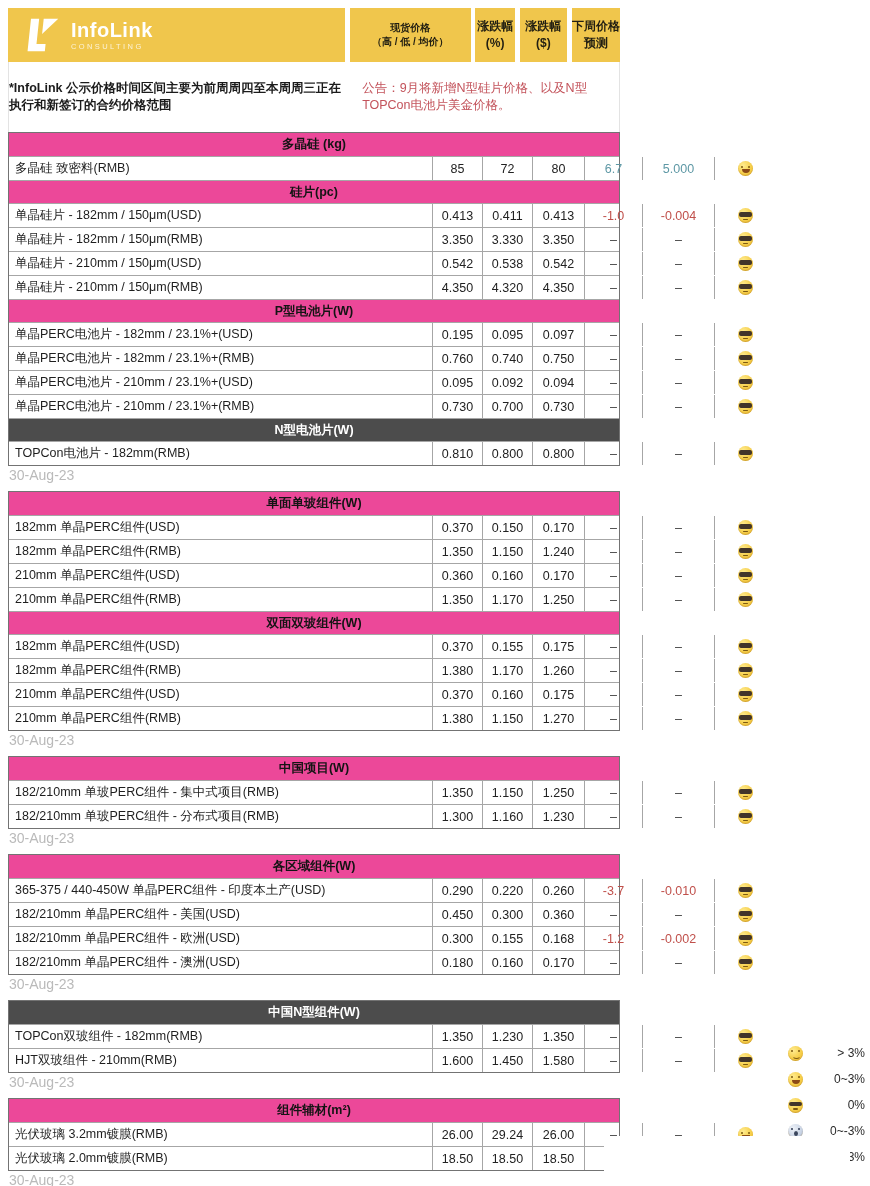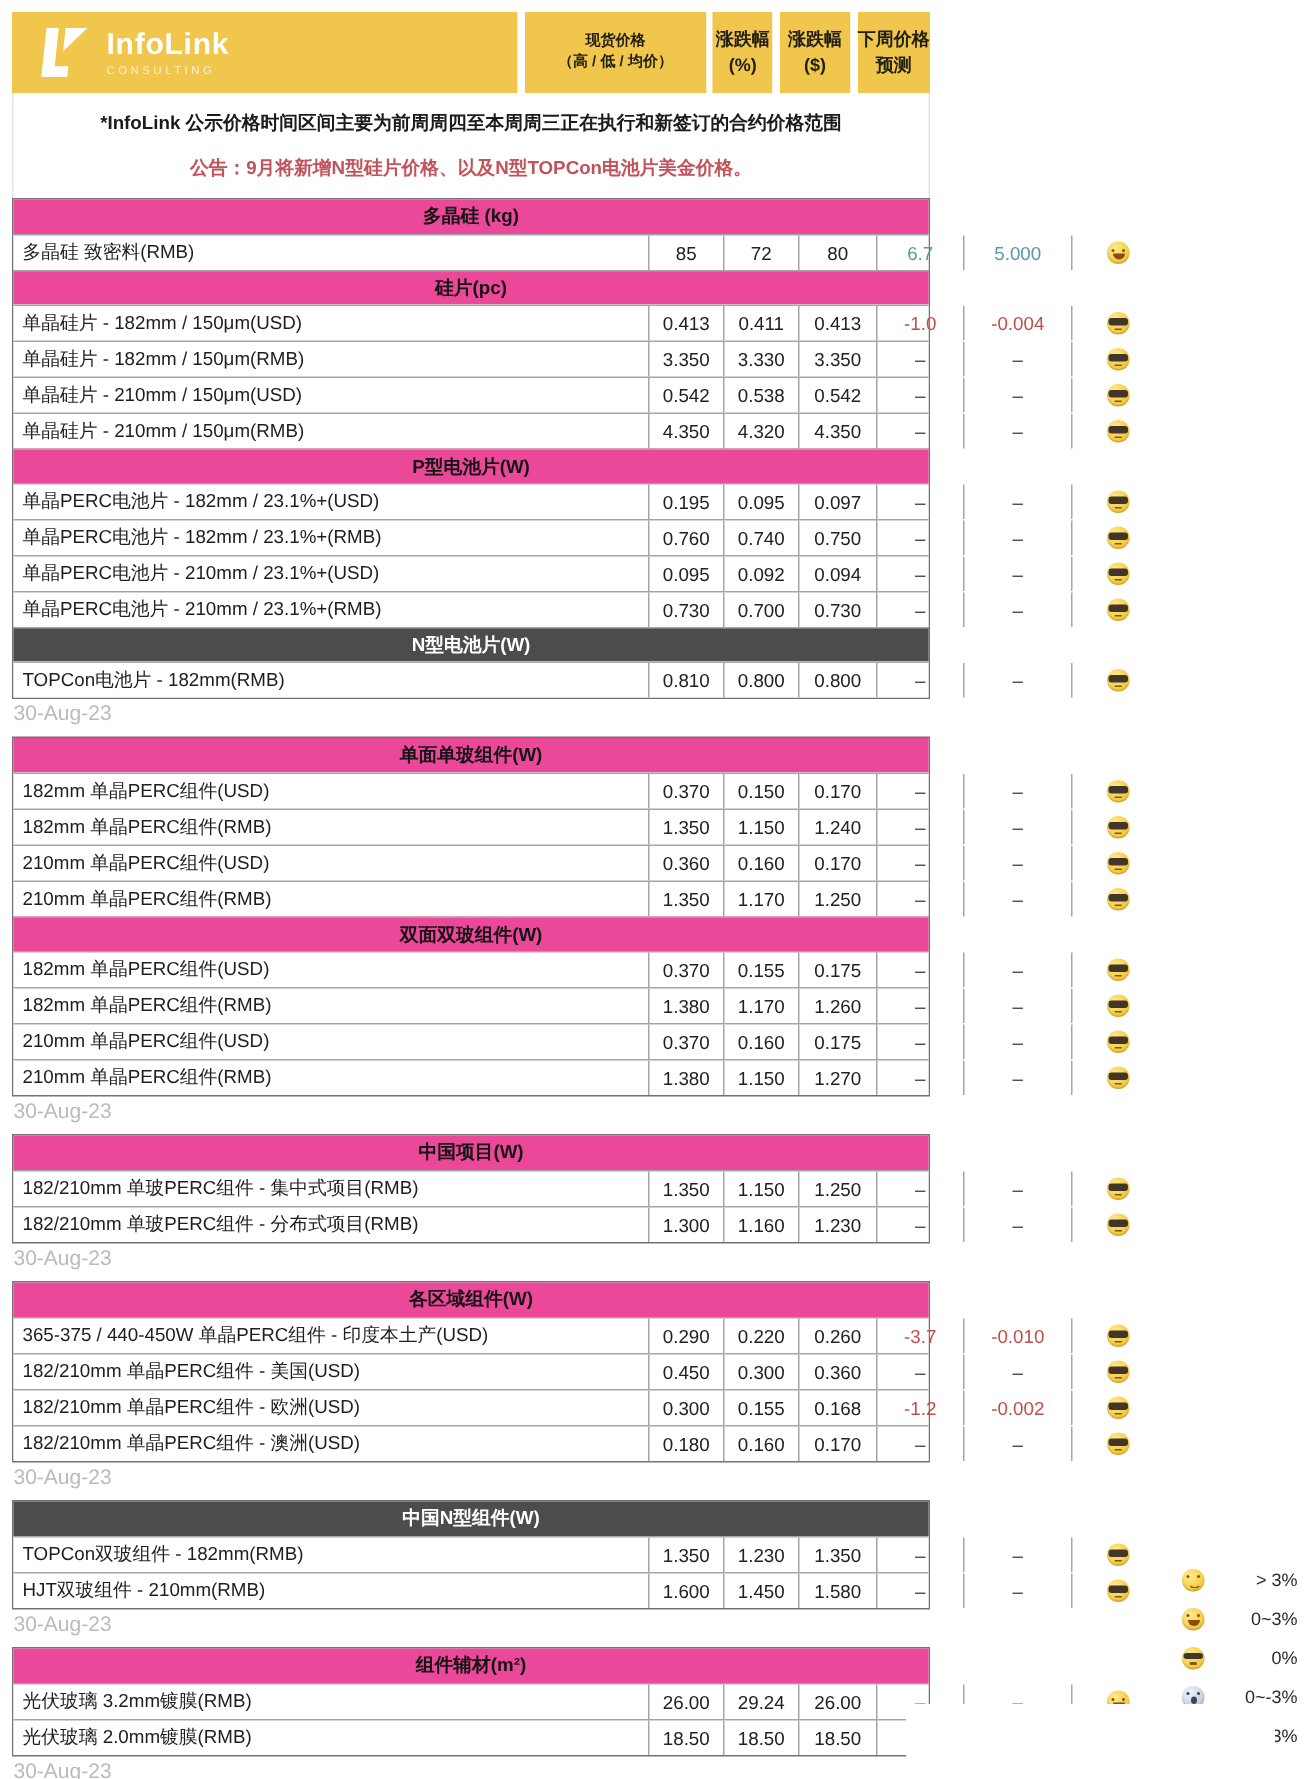--- a/index.html
+++ b/index.html
@@ -24,23 +24,23 @@
   .hb-spot{width:153px;font-size:10px;}
   .hb-pct{width:50px;font-size:12px;}
   .hb-usd{width:60px;font-size:12px;}
   .hb-fc{width:61px;font-size:12px;}
   .logo-mark{width:40px;height:38px;margin-right:9px;transform:skewX(-6deg);}
   .logo-text{color:#fff;}
   .logo-name{font-size:20px;font-weight:bold;letter-spacing:.5px;line-height:20px;}
   .logo-sub{font-size:7.5px;letter-spacing:2.4px;color:rgba(255,255,255,.78);margin-top:2px;}
 
   
-  .notices{height:70px;display:flex;flex-direction:column;justify-content:center;align-items:center;gap:13px;border-left:1px solid #e3e3e3;border-right:1px solid #e3e3e3;}
+  .notices{height:70px;display:flex;justify-content:center;align-items:center;gap:13px;border-left:1px solid #e3e3e3;border-right:1px solid #e3e3e3;}
   .notice1{font-size:12.5px;font-weight:bold;color:#1b1b1b;}
-  .notice2{font-size:12.5px;font-weight:bold;color:#C3535B;}
+  .notice2{font-size:12.5px;font-weight:normal;color:#C3535B;}
 
   
   .section-block{border:1px solid var(--outerborder);margin-top:9px;}
   .section-block:first-of-type{margin-top:0;}
   .sec-header{height:23px;line-height:23px;text-align:center;font-size:12.5px;font-weight:bold;}
   .sec-header.light{background:#ec4899;color:#141414;border-top:1px solid var(--cellborder);}
   .sec-header.dark{background:var(--dark);color:#fff;border-top:1px solid var(--cellborder);}
   .sec-header:first-child{border-top:none;}
   .row{display:grid;grid-template-columns:423px 50px 50px 52px 58px 72px 62px;height:24px;border-top:1px solid var(--cellborder);background:#fff;}
   .row .cell{border-left:1px solid var(--cellborder);display:flex;align-items:center;justify-content:center;font-size:12.5px;color:#222;}

